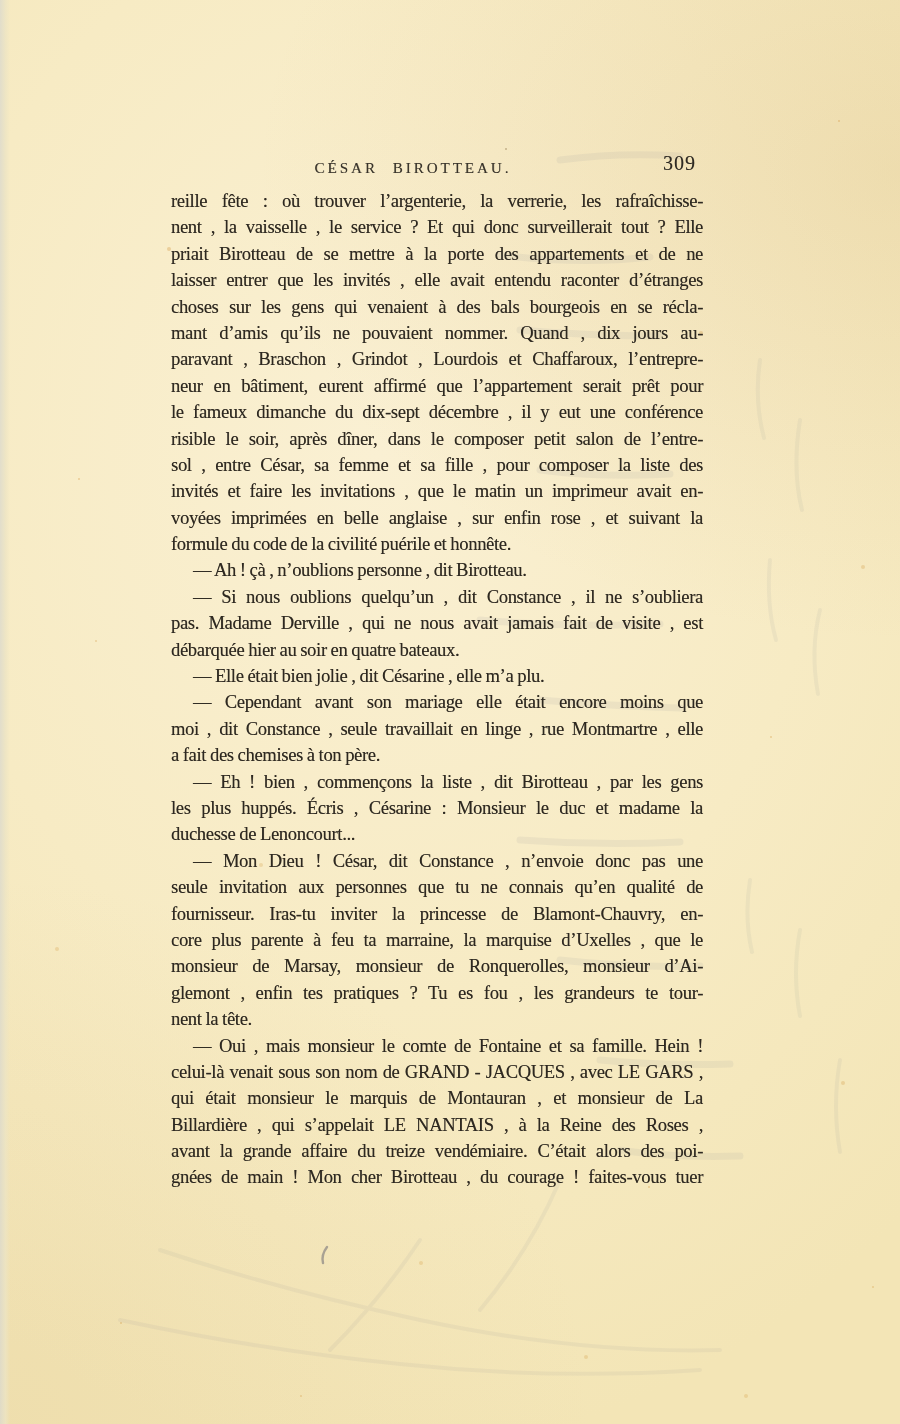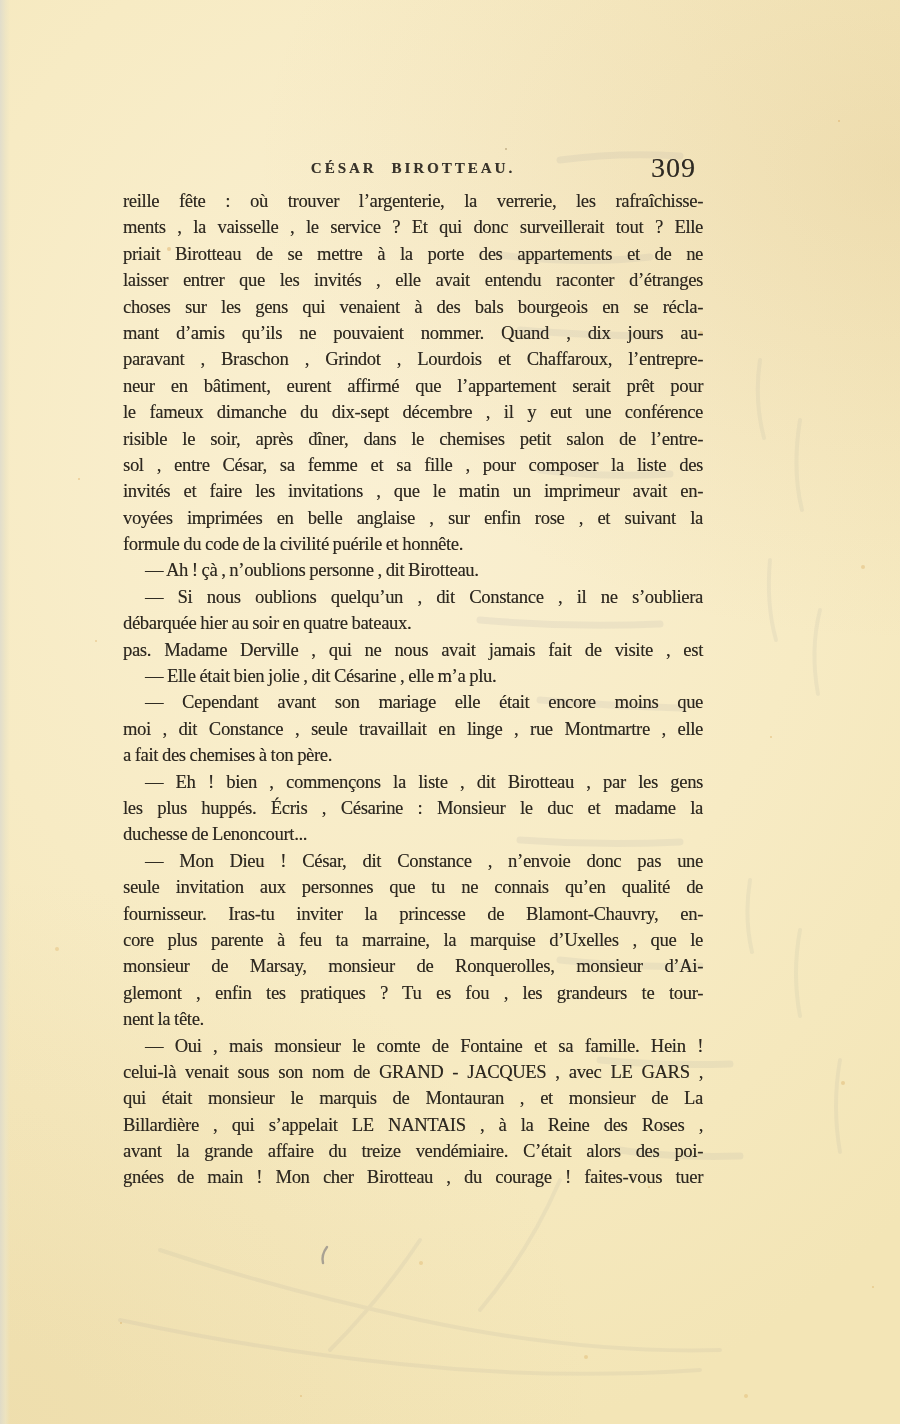--- a/index.html
+++ b/index.html
@@ -50,28 +50,28 @@
   }
   .bleed-art { position: absolute; inset: 0; pointer-events: none; }
 
   
   .header-row {
     position: absolute; left: 123px; top: 152px; width: 580px; height: 34px;
   }
   .running-title {
     position: absolute; left: 0; right: 0; top: 8px;
     text-align: center;
-    font-size: 15px; font-weight: bold;
+    font-size: 15px; font-weight: normal;
     letter-spacing: 3px; word-spacing: 8px;
     color: #38332a;
     text-shadow: 0.3px 0.3px 0.4px rgba(56,51,42,0.45);
   }
   .page-number {
     position: absolute; right: 7px; top: 0;
-    font-size: 28px;
+    font-size: 20px;
     color: #2e2a23;
     letter-spacing: 1px;
     text-shadow: 0.3px 0.3px 0.4px rgba(46,42,35,0.4);
   }
 
   
   .text-block {
     position: absolute; left: 123px; top: 188px; width: 580px;
     color: #2d2820;
     font-size: 18.5px;
@@ -79,20 +79,21 @@
     text-shadow: 0.25px 0.25px 0.35px rgba(45,40,32,0.5);
   }
   .paragraph { margin: 0; }
   .line {
     height: 26.4px;
     letter-spacing: -0.3px;
     word-spacing: -0.5px;
     white-space: nowrap;
     text-align: justify;
     text-align-last: justify;
+    margin-left: 48px;
   }
   .line.endline { text-align-last: left; }
   .line.indent { text-indent: 22px; font-family: Liberation Serif, serif; }
 </style>
 </head>
 <body>
 
 <div class="page"></div>
 <div class="scan-edge-left"></div>
 <div class="speckles"></div>
@@ -124,41 +125,41 @@
 </svg>
 
 <div class="header-row">
   <div class="running-title">CÉSAR BIROTTEAU.</div>
   <div class="page-number">309</div>
 </div>
 
 <main class="text-block">
     <div class="paragraph">
       <div class="line">reille fête : où trouver l’argenterie, la verrerie, les rafraîchisse-</div>
-      <div class="line">ments , la vaisselle , le service ? Et qui donc surveillerait tout ? Elle</div>
+      <div class="line">nent , la vaisselle , le service ? Et qui donc surveillerait tout ? Elle</div>
       <div class="line">priait Birotteau de se mettre à la porte des appartements et de ne</div>
       <div class="line">laisser entrer que les invités , elle avait entendu raconter d’étranges</div>
       <div class="line">choses sur les gens qui venaient à des bals bourgeois en se récla-</div>
       <div class="line">mant d’amis qu’ils ne pouvaient nommer. Quand , dix jours au-</div>
       <div class="line">paravant , Braschon , Grindot , Lourdois et Chaffaroux, l’entrepre-</div>
       <div class="line">neur en bâtiment, eurent affirmé que l’appartement serait prêt pour</div>
       <div class="line">le fameux dimanche du dix-sept décembre , il y eut une conférence</div>
-      <div class="line">risible le soir, après dîner, dans le chemises petit salon de l’entre-</div>
+      <div class="line">risible le soir, après dîner, dans le composer petit salon de l’entre-</div>
       <div class="line">sol , entre César, sa femme et sa fille , pour composer la liste des</div>
       <div class="line">invités et faire les invitations , que le matin un imprimeur avait en-</div>
       <div class="line">voyées imprimées en belle anglaise , sur enfin rose , et suivant la</div>
       <div class="line endline">formule du code de la civilité puérile et honnête.</div>
     </div>
     <div class="paragraph">
       <div class="line indent endline">— Ah ! çà , n’oublions personne , dit Birotteau.</div>
     </div>
     <div class="paragraph">
       <div class="line indent">— Si nous oublions quelqu’un , dit Constance , il ne s’oubliera</div>
+      <div class="line">pas. Madame Derville , qui ne nous avait jamais fait de visite , est</div>
       <div class="line endline">débarquée hier au soir en quatre bateaux.</div>
-      <div class="line">pas. Madame Derville , qui ne nous avait jamais fait de visite , est</div>
     </div>
     <div class="paragraph">
       <div class="line indent endline">— Elle était bien jolie , dit Césarine , elle m’a plu.</div>
     </div>
     <div class="paragraph">
       <div class="line indent">— Cependant avant son mariage elle était encore moins que</div>
       <div class="line">moi , dit Constance , seule travaillait en linge , rue Montmartre , elle</div>
       <div class="line endline">a fait des chemises à ton père.</div>
     </div>
     <div class="paragraph">

